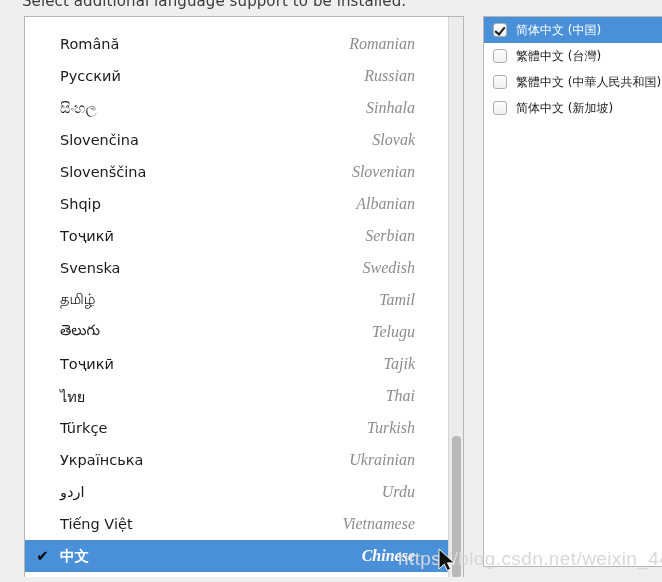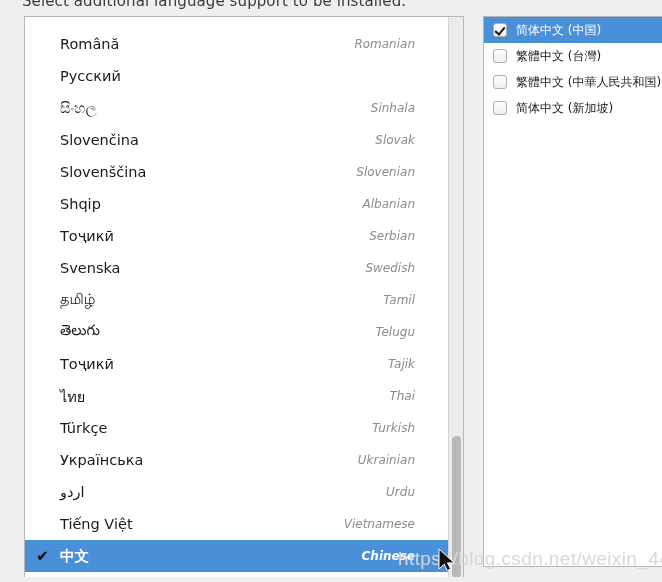--- a/index.html
+++ b/index.html
@@ -65,24 +65,25 @@
   }
   .lang-row .native-name {
     flex: 0 0 auto;
     font-size: 14.5px;
     color: #1a1a1a;
     white-space: nowrap;
   }
   .lang-row .english-name {
     flex: 1 1 auto;
     text-align: right;
-    font-size: 12px;
+    font-size: 16px;
     font-style: italic;
     color: #8c8c8c;
     white-space: nowrap;
+    font-family: Liberation Serif, serif;
   }
   .lang-row.selected {
     background: #4a90d9;
   }
   .lang-row.selected .native-name,
   .lang-row.selected .english-name {
     color: #ffffff;
     font-weight: bold;
   }
   .lang-row.selected .check-cell {
@@ -221,20 +222,21 @@
 
     <div id="language-rows">
         <div class="lang-row">
           <span class="check-cell"></span>
           <span class="native-name">Română</span>
           <span class="english-name">Romanian</span>
         </div>
         <div class="lang-row">
           <span class="check-cell"></span>
           <span class="native-name">Русский</span>
+          <span class="english-name">Russian</span>
         </div>
         <div class="lang-row">
           <span class="check-cell"></span>
           <span class="native-name">සිංහල</span>
           <span class="english-name">Sinhala</span>
         </div>
         <div class="lang-row">
           <span class="check-cell"></span>
           <span class="native-name">Slovenčina</span>
           <span class="english-name">Slovak</span>

